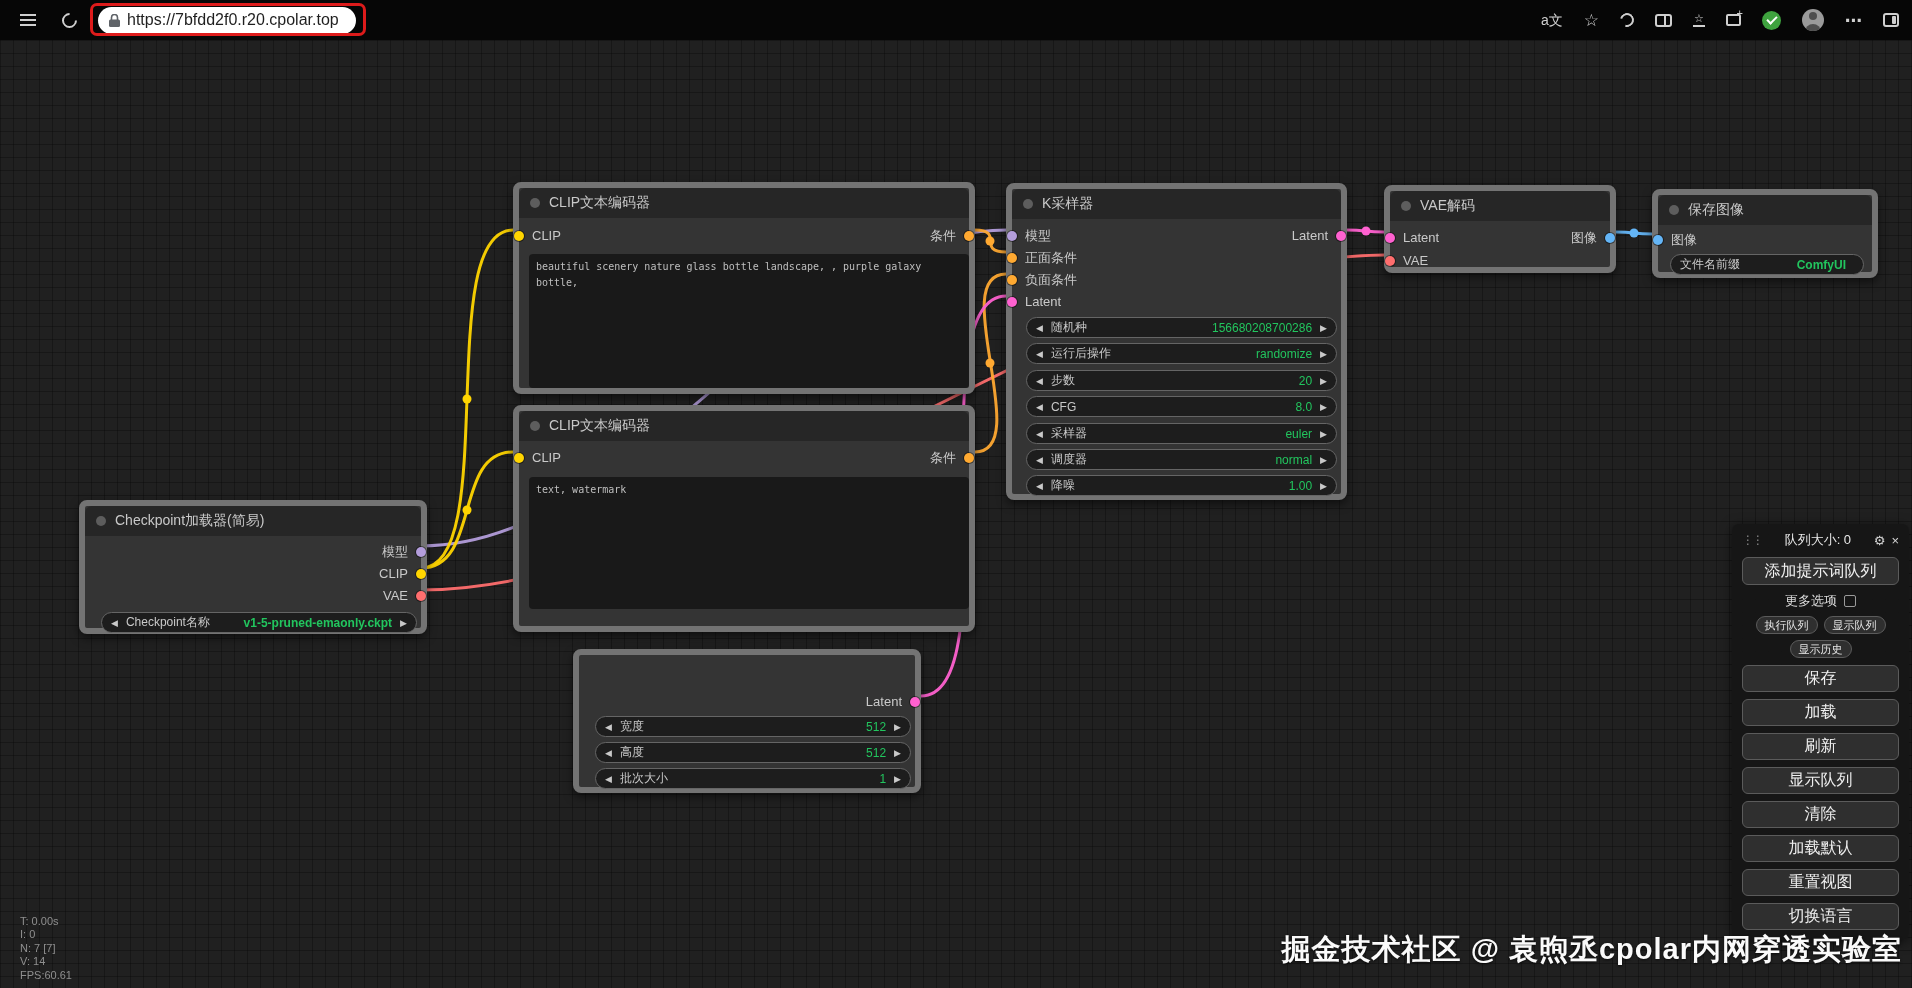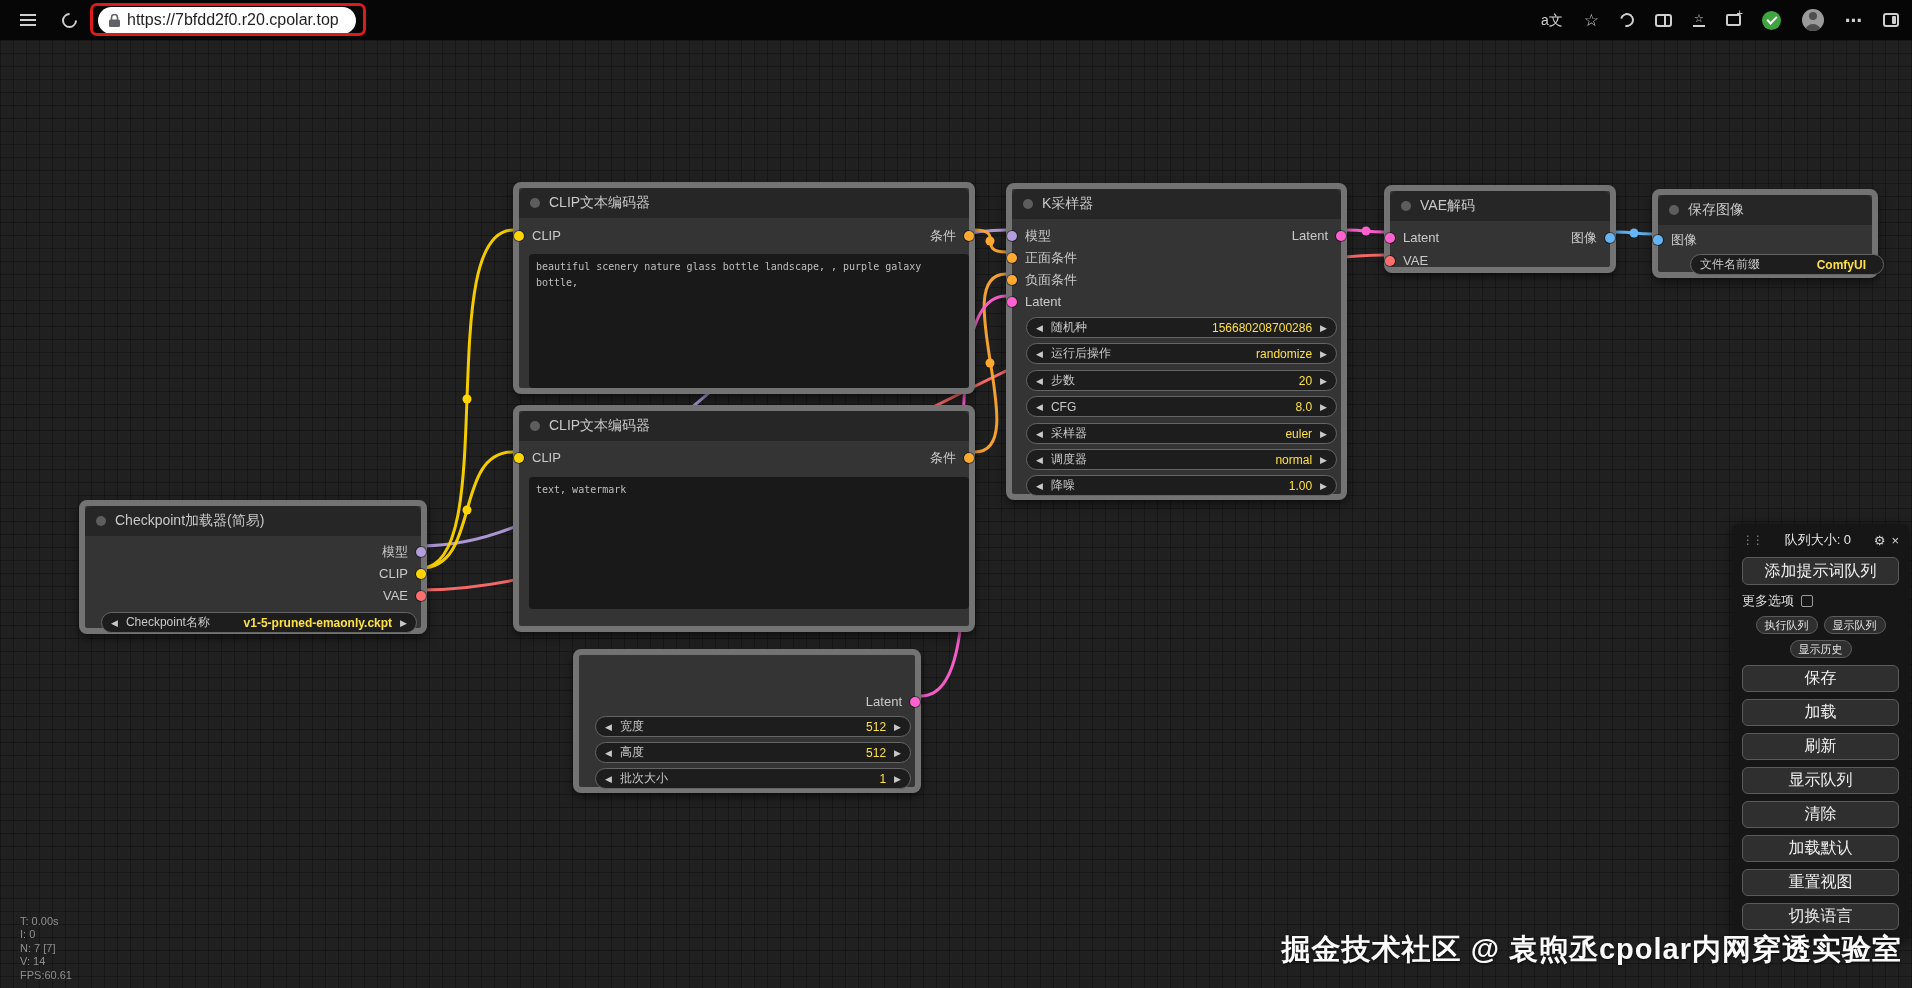--- a/index.html
+++ b/index.html
@@ -54,37 +54,37 @@
   .slot { position:absolute; height:16px; line-height:16px; font-size:13px; color:#cacaca; white-space:nowrap; }
   .slot.in { left:13px; } .slot.out { right:13px; }
   .port { position:absolute; width:10px; height:10px; border-radius:50%; box-shadow:0 0 0 1px rgba(0,0,0,0.45); z-index:3; }
   .port.in { left:-5px; } .port.out { right:-5px; }
   .p-model{background:#B39DDB}.p-clip{background:#FFD500}.p-vae{background:#FF6E6E}
   .p-cond{background:#FFA931}.p-latent{background:#FF61D0}.p-image{background:#64B5F6}
   .widget { position:absolute; height:21px; background:#1d1d1d; border:1px solid #656565; border-radius:11px;
             display:flex; align-items:center; padding:0 9px; font-size:12px; color:#c9c9c9; }
   .warrow { font-size:9px; color:#c9c9c9; flex:0 0 auto; }
   .wlabel { margin:0 8px; white-space:nowrap; }
-  .wvalue { margin-left:auto; margin-right:8px; color:#fde047; white-space:nowrap; }
+  .wvalue { margin-left:auto; margin-right:8px; color:#22c55e; white-space:nowrap; }
   .wvalue.bold { font-weight:bold; }
   .prompt { position:absolute; background:#191919; border-radius:4px; padding:5px 7px;
             font-family:"DejaVu Sans Mono",monospace; font-size:10px; line-height:1.55; color:#bfbfbf; overflow:hidden; }
 
   
   .comfy-menu { position:absolute; left:1732px; top:524px; width:177px; z-index:3;
                 background:rgba(22,22,22,0.95); border-radius:6px; padding:5px 10px 10px;
                 box-shadow:0 2px 12px rgba(0,0,0,0.55); color:#e8e8e8; }
   .menu-header { display:flex; align-items:center; gap:6px; height:22px; font-size:13px; }
   .drag-handle { color:#8a8a8a; font-size:12px; letter-spacing:-2px; cursor:grab; }
   .queue-size { flex:1; text-align:center; }
   .menu-gear, .menu-close { color:#d5d5d5; font-size:13px; cursor:pointer; }
   .queue-btn { display:block; width:100%; height:28px; margin:6px 0 7px; background:#2f2f2f;
                border:1px solid #5b5b5b; border-radius:6px; color:#f0f0f0; font-size:16px;
                font-family:inherit; cursor:pointer; }
-  .extra-row { display:flex; align-items:center; gap:7px; font-size:13px; color:#dddddd; height:18px; }
+  .extra-row { display:flex; align-items:center; justify-content:center; gap:7px; font-size:13px; color:#dddddd; height:18px; }
   .checkbox { width:12px; height:12px; border:1px solid #9a9a9a; background:transparent; border-radius:2px; }
   .small-row { display:flex; justify-content:center; gap:6px; margin-top:6px; }
   .small-btn { height:18px; padding:0 8px; background:#2f2f2f; border:1px solid #5b5b5b; border-radius:9px;
                color:#e5e5e5; font-size:11px; font-family:inherit; cursor:pointer; }
   .menu-btn { display:block; width:100%; height:27px; margin-top:7px; background:#2f2f2f;
               border:1px solid #5b5b5b; border-radius:6px; color:#efefef; font-size:16px;
               font-family:inherit; cursor:pointer; }
   .menu-btn:first-of-type { margin-top:14px; }
 
   
@@ -234,21 +234,21 @@
     <span class="port out p-image" style="top:42px"></span>
   </div>
 
   <div class="node" style="left:1652px;top:189px;width:226px;height:89px">
     <div class="node-title">
       <span class="collapse-dot"></span>
       <span>保存图像</span>
     </div>
     <div class="slot in" style="top:37px">图像</div>
     <span class="port in p-image" style="top:40px"></span>
-    <div class="widget" style="left:32px;top:59px;width:194px">
+    <div class="widget" style="left:12px;top:59px;width:194px">
       <span class="wlabel" style="margin-left:0">文件名前缀</span>
       <span class="wvalue bold">ComfyUI</span>
     </div>
   </div>
 
   <div class="node" style="left:573px;top:649px;width:348px;height:144px">
     <div class="slot out" style="top:39px">Latent</div>
     <span class="port out p-latent" style="top:42px"></span>
     <div class="widget" style="left:16px;top:61px;width:316px">
       <span class="warrow">◀</span>

